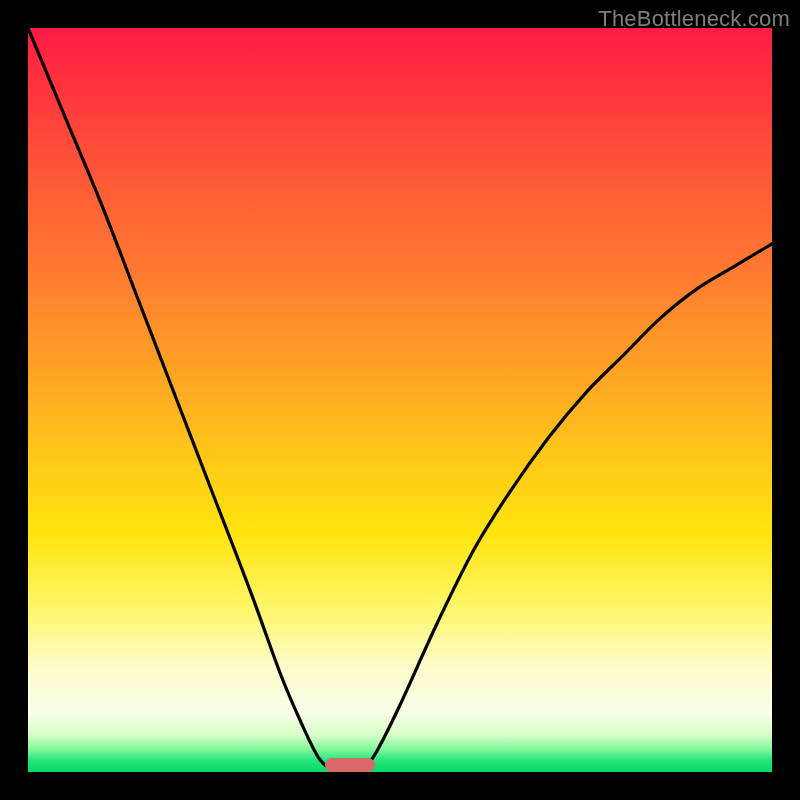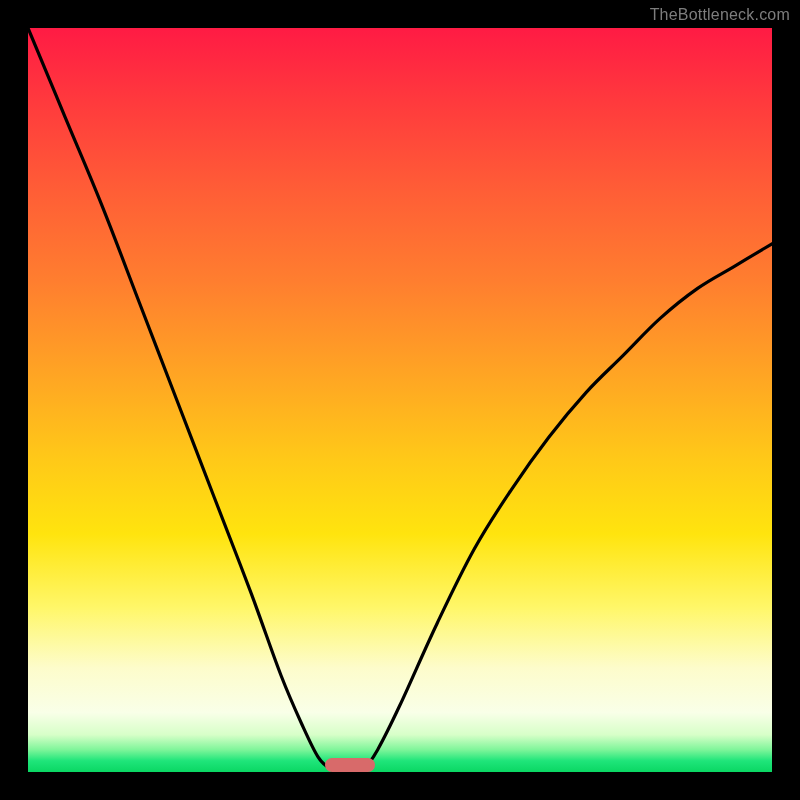--- a/index.html
+++ b/index.html
@@ -41,21 +41,21 @@
       #7ff59a 97%,
       #1fe57a 98.5%,
       #0ad763 100%
     );
   }
   .watermark {
     position: absolute;
     top: 6px;
     right: 10px;
     color: #7d7d7d;
-    font-size: 16px;
+    font-size: 22px;
     font-weight: 500;
     letter-spacing: 0.2px;
     user-select: none;
   }
   svg.curves {
     position: absolute;
     left: 0;
     top: 0;
     width: 744px;
     height: 744px;

